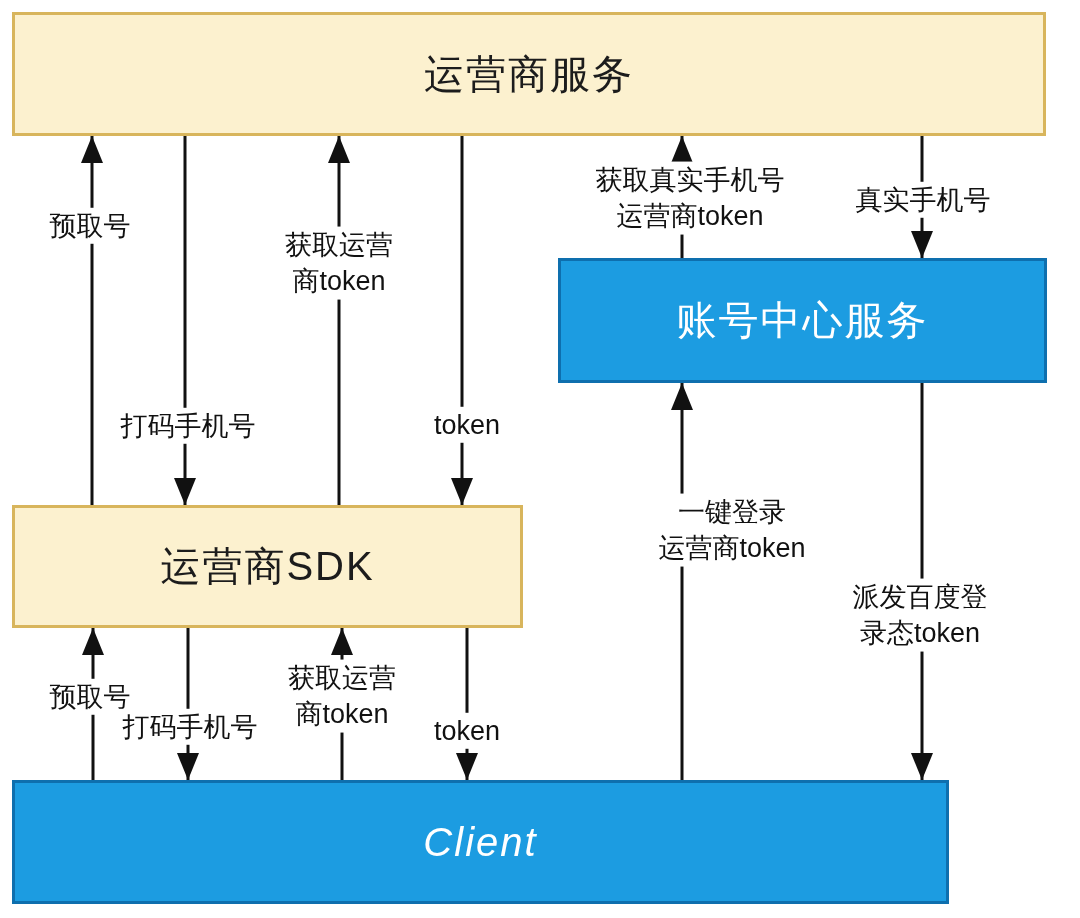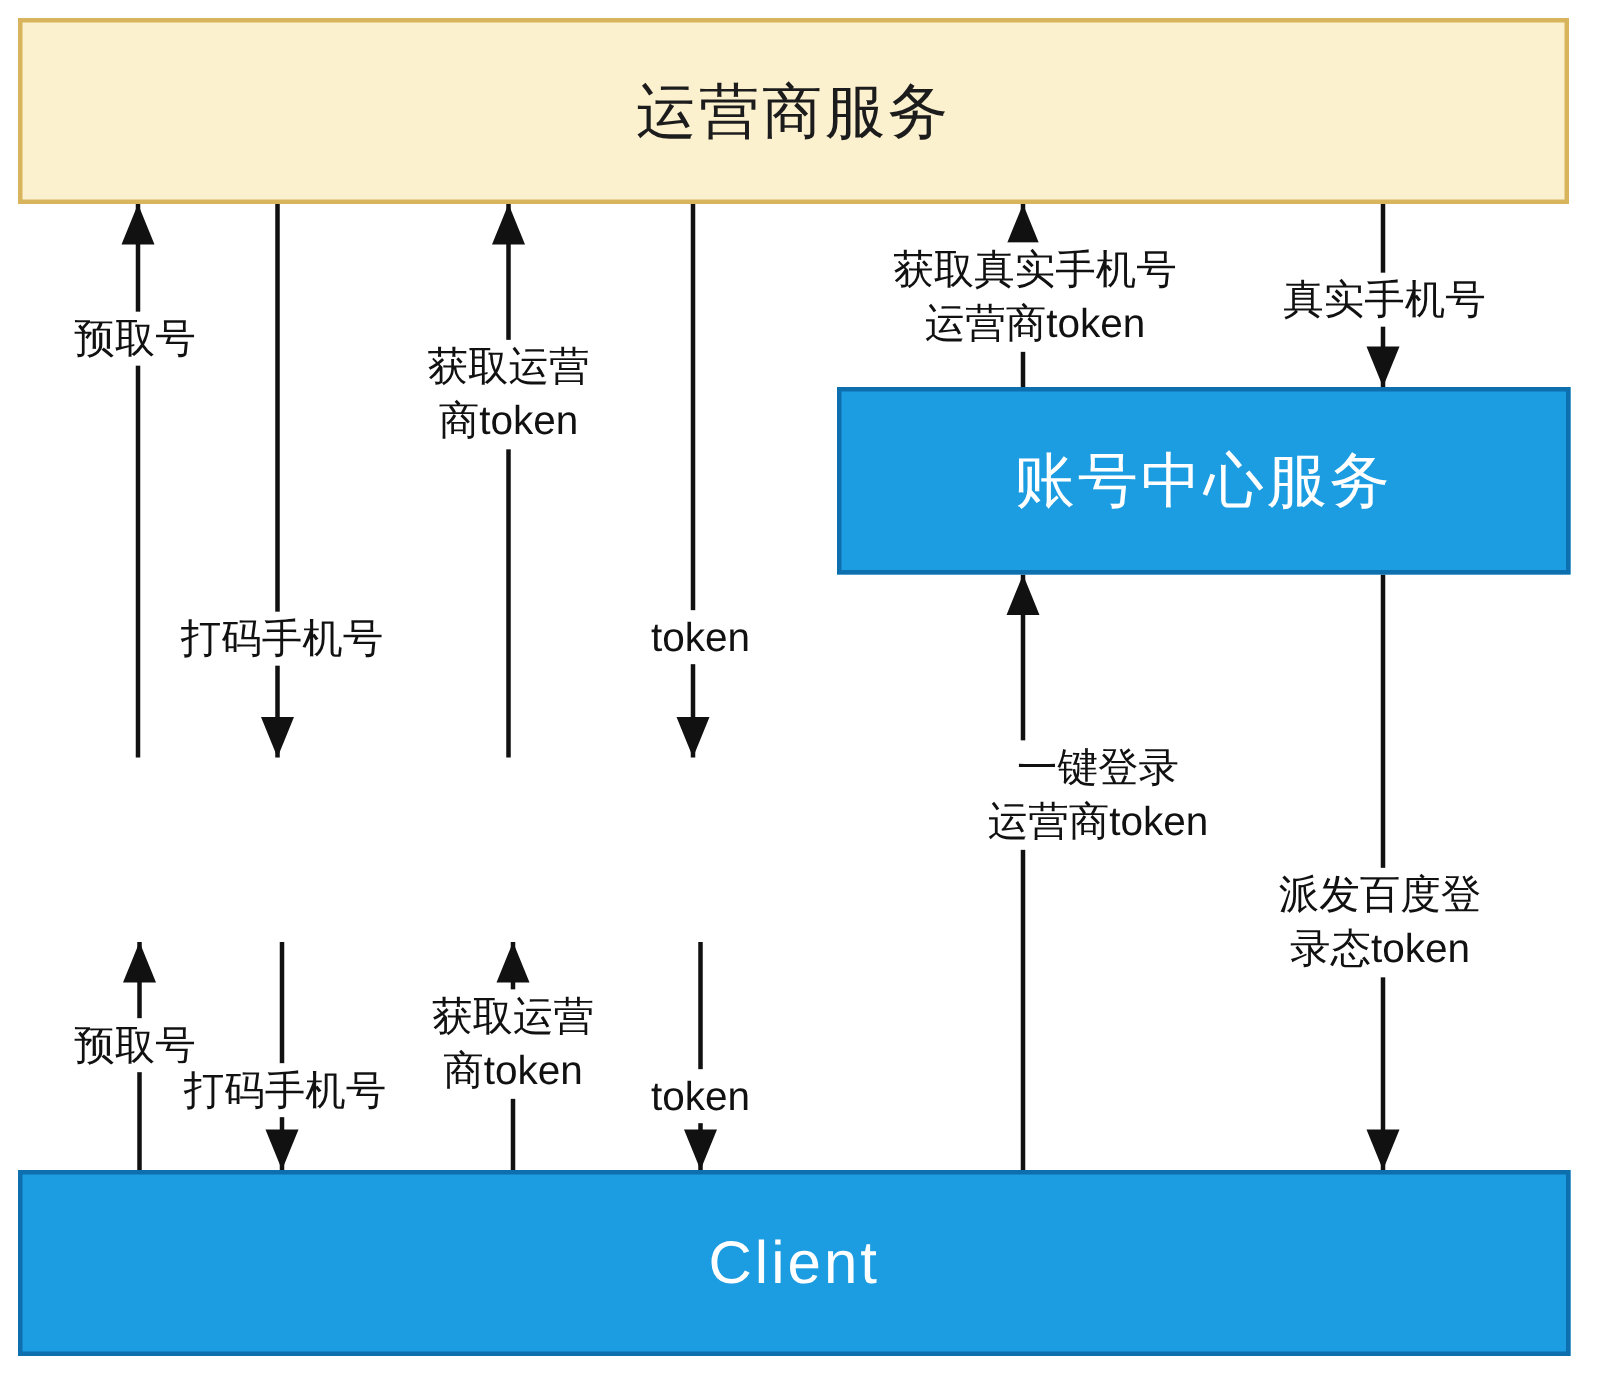--- a/index.html
+++ b/index.html
@@ -18,21 +18,21 @@
   }
   .node.blue{
     background:var(--blue-fill,#1C9CE1);
     border:3px solid var(--blue-border,#0E6FAE);
     color:#ffffff;
   }
   .node-label{font-size:40px;letter-spacing:2px;}
   #carrier-service{left:12px;top:12px;width:1034px;height:124px;}
   #account-center{left:558px;top:258px;width:489px;height:125px;}
   #carrier-sdk{left:12px;top:505px;width:511px;height:123px;}
-  #client{left:12px;top:780px;width:1035px;height:124px;}
+  #client{left:12px;top:780px;width:937px;height:124px;font-style:italic;}
 
   .line{
     position:absolute;width:3px;background:var(--line-color,#111111);
     transform:translateX(-50%);z-index:1;
   }
   .head{position:absolute;width:0;height:0;transform:translateX(-50%);z-index:1;}
   .head.up{
     border-left:11px solid transparent;border-right:11px solid transparent;
     border-bottom:27px solid var(--line-color,#111111);
   }
@@ -96,18 +96,21 @@
     </div>
 
   <div class="node yellow" id="carrier-service">
     <span class="node-label">运营商服务</span>
   </div>
 
   <div class="node blue" id="account-center">
     <span class="node-label">账号中心服务</span>
   </div>
 
+  <div class="node yellow" id="carrier-sdk">
+    <span class="node-label">运营商SDK</span>
+  </div>
 
   <div class="node blue" id="client">
     <span class="node-label">Client</span>
   </div>
 
 </div>
 
 </body></html>

